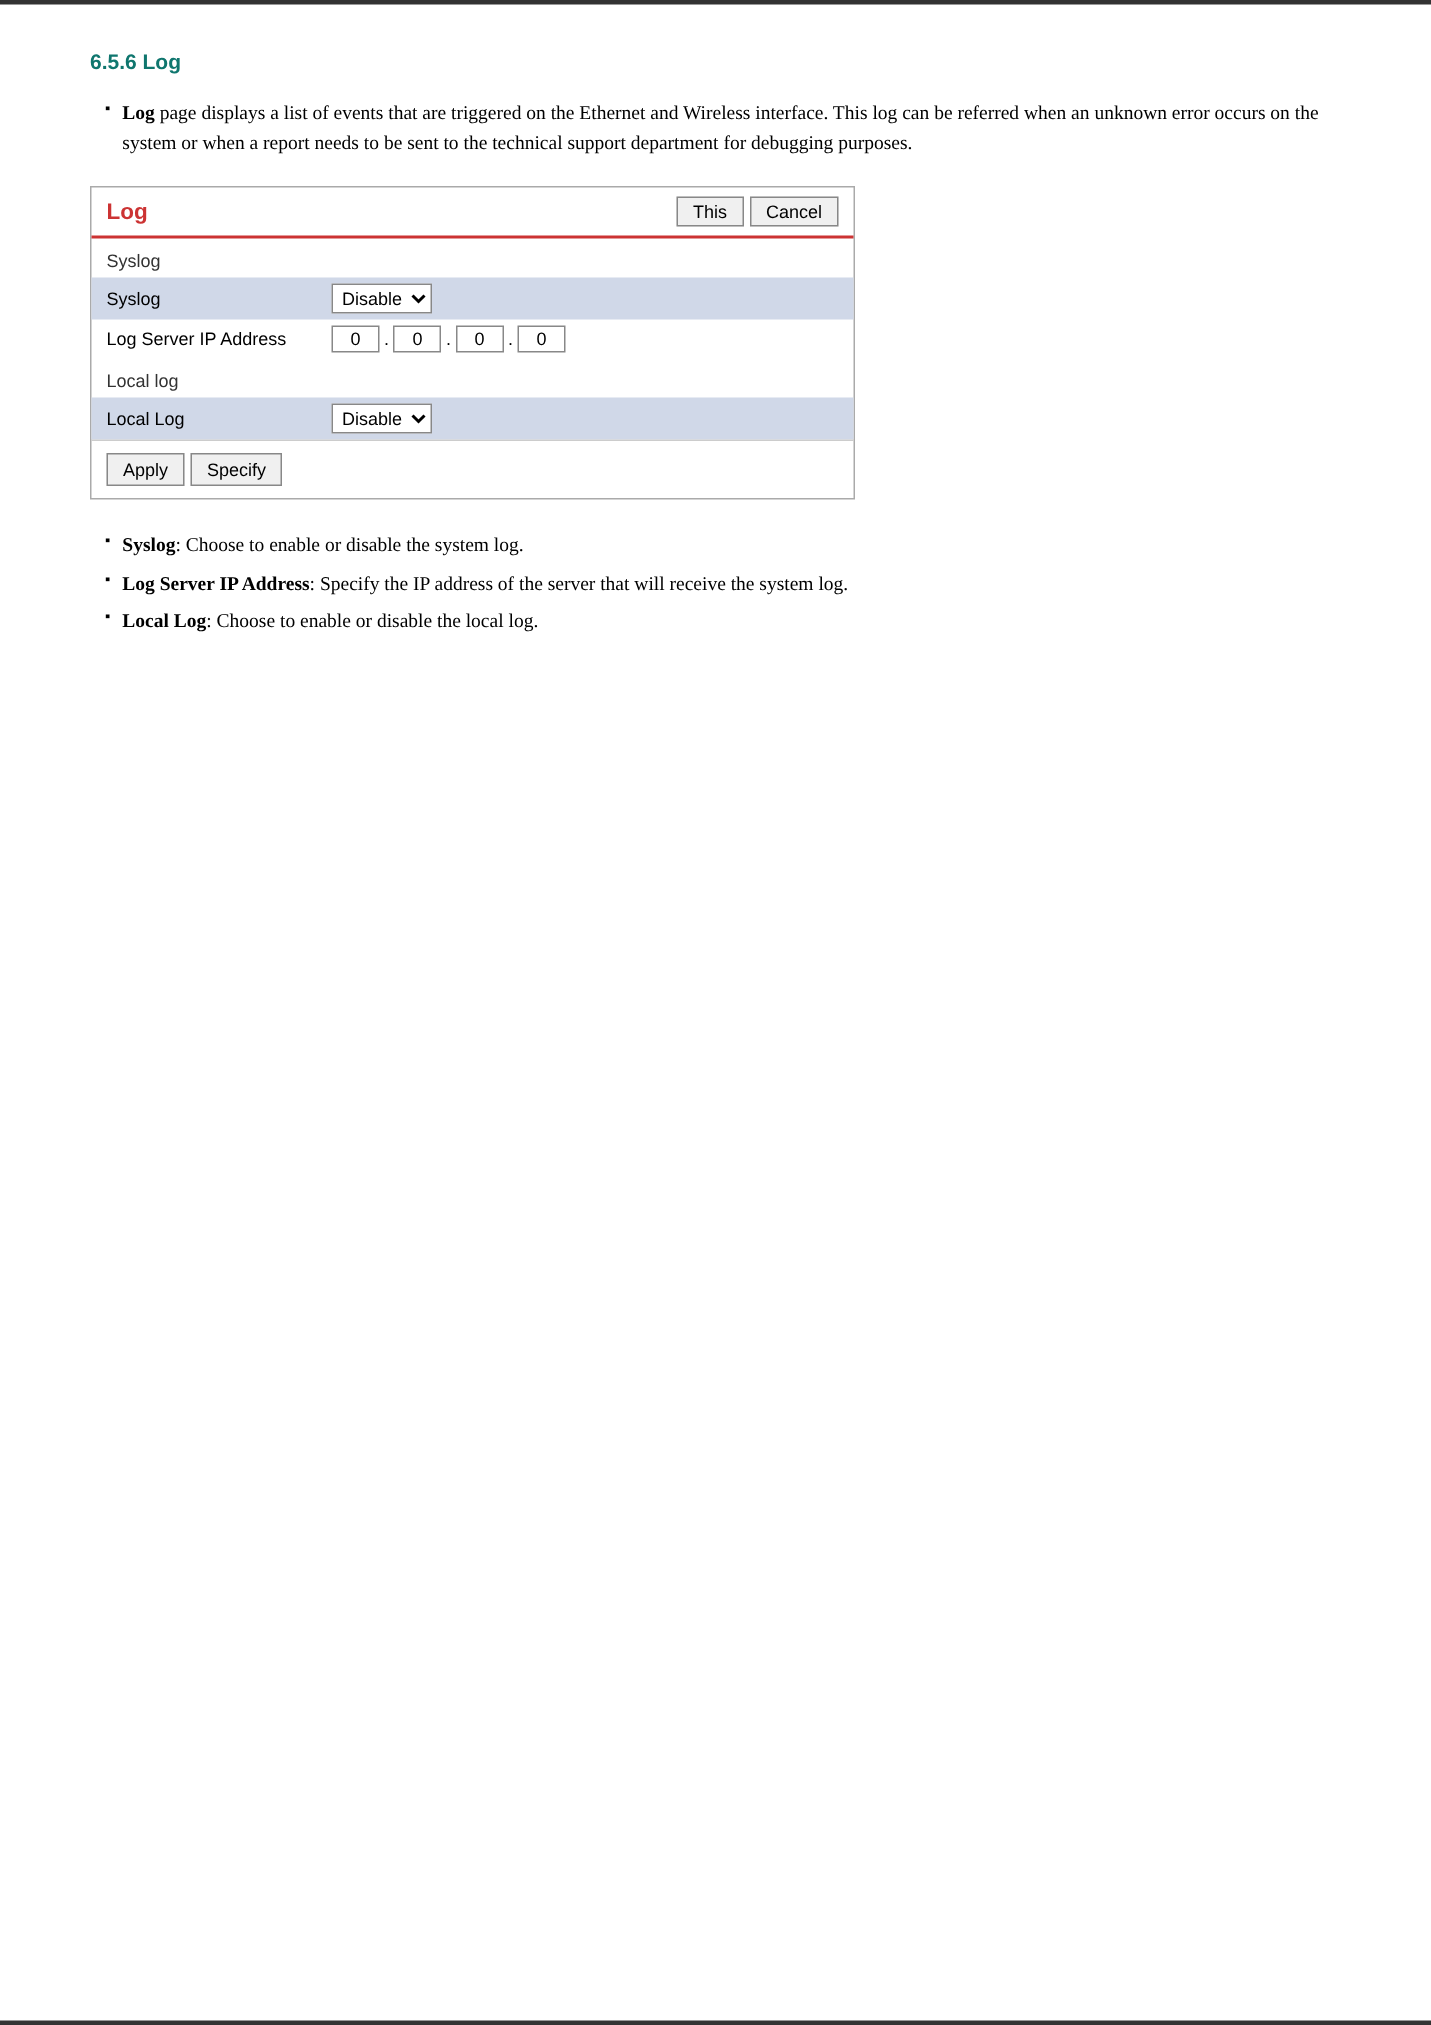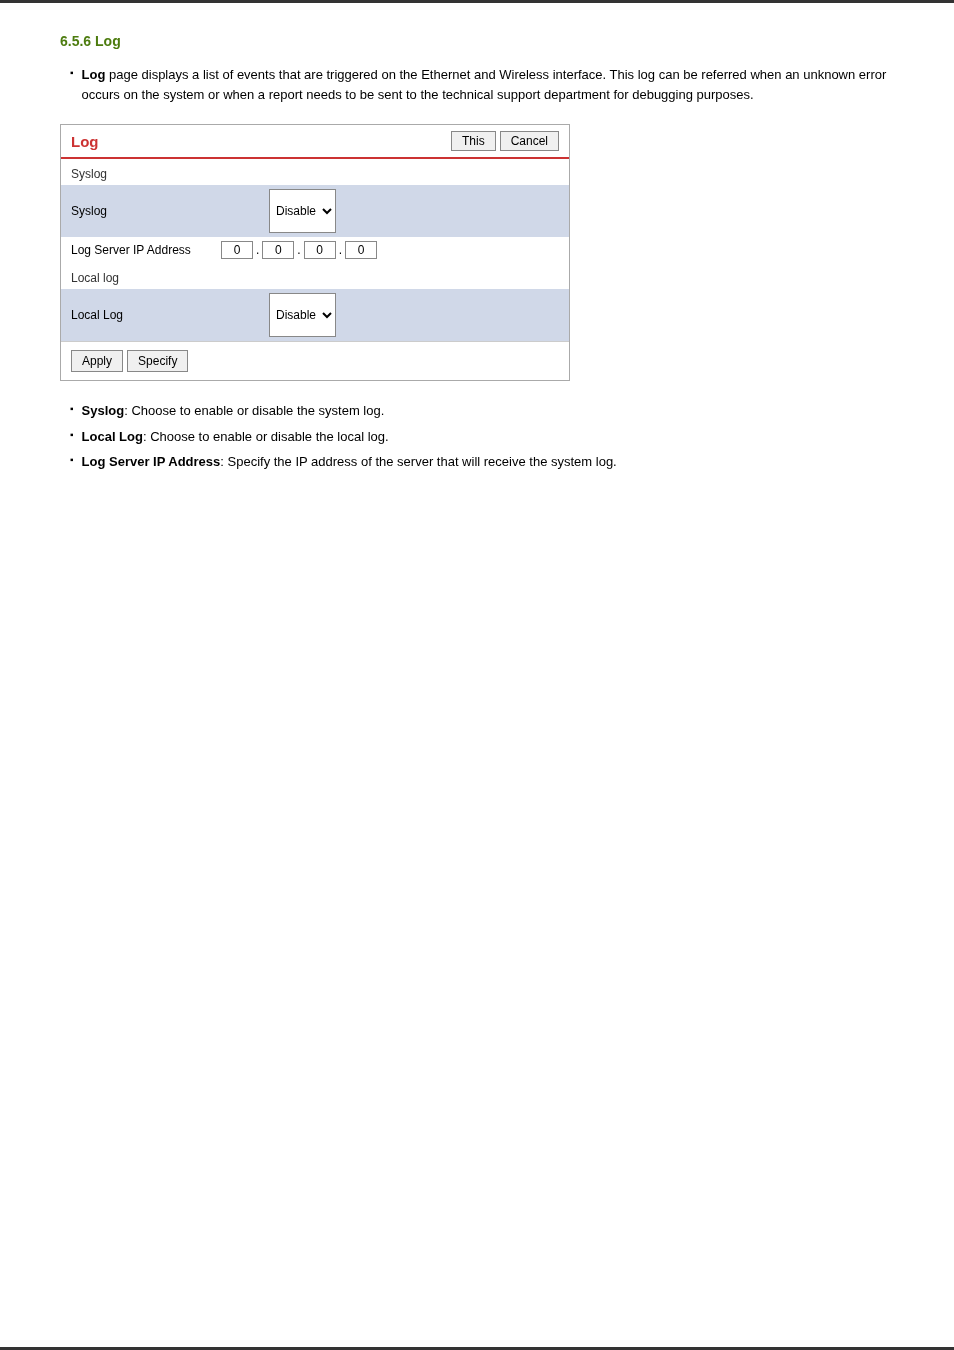--- a/index.html
+++ b/index.html
@@ -20,27 +20,28 @@
     }
 
     .content-area {
       padding: 30px 60px 40px 60px;
     }
 
     .section-title {
       font-size: 14px;
       font-weight: bold;
       margin-bottom: 16px;
-      color: #4d7c0f;
+      color: #0f766e;
     }
 
     .bullet-list {
       list-style: none;
       padding: 0;
       margin-bottom: 20px;
+      font-family: Liberation Serif, serif;
     }
 
     .bullet-list li {
       display: flex;
       align-items: flex-start;
       margin-bottom: 6px;
       padding-left: 10px;
     }
 
     .bullet-list li::before {
@@ -116,25 +117,24 @@
     }
 
     .panel-row .row-control {
       display: flex;
       align-items: center;
       gap: 2px;
     }
 
     select {
       font-size: 12px;
-      padding: 13px 2px;
+      padding: 1px 2px;
       border: 1px solid #888;
       background: #fff;
       cursor: pointer;
-      margin-left: 48px;
     }
 
     .ip-field {
       width: 32px;
       border: 1px solid #888;
       font-size: 12px;
       padding: 1px 3px;
       text-align: center;
     }
 
@@ -250,26 +250,26 @@
     </div>
 
     <ul class="bullet-list">
       <li>
         <span>
           <b>Syslog</b>: Choose to enable or disable the system log.
         </span>
       </li>
       <li>
         <span>
+          <b>Log Server IP Address</b>: Specify the IP address of the server that will receive the system log.
+        </span>
+      </li>
+      <li>
+        <span>
           <b>Local Log</b>: Choose to enable or disable the local log.
-        </span>
-      </li>
-      <li>
-        <span>
-          <b>Log Server IP Address</b>: Specify the IP address of the server that will receive the system log.
         </span>
       </li>
     </ul>
 
   </div>
 
   <div class="bottom-border"></div>
 </div>
 
 </body></html>

